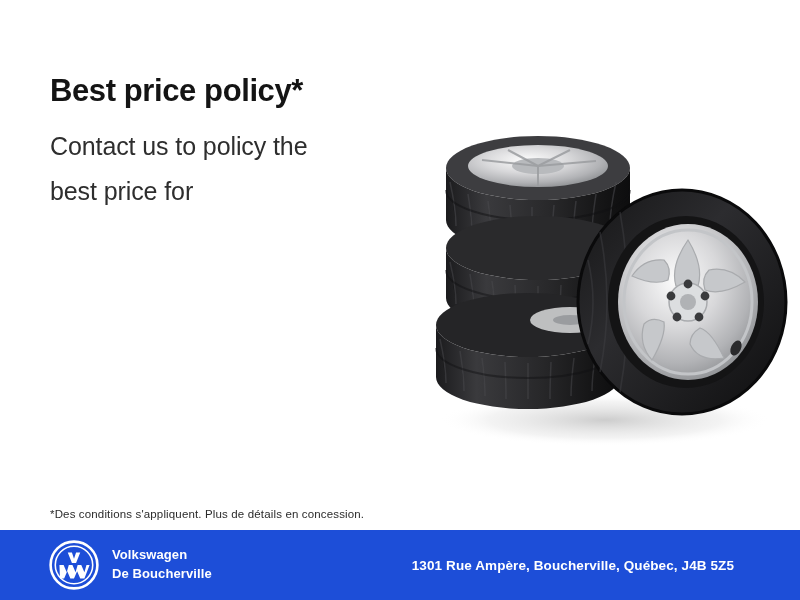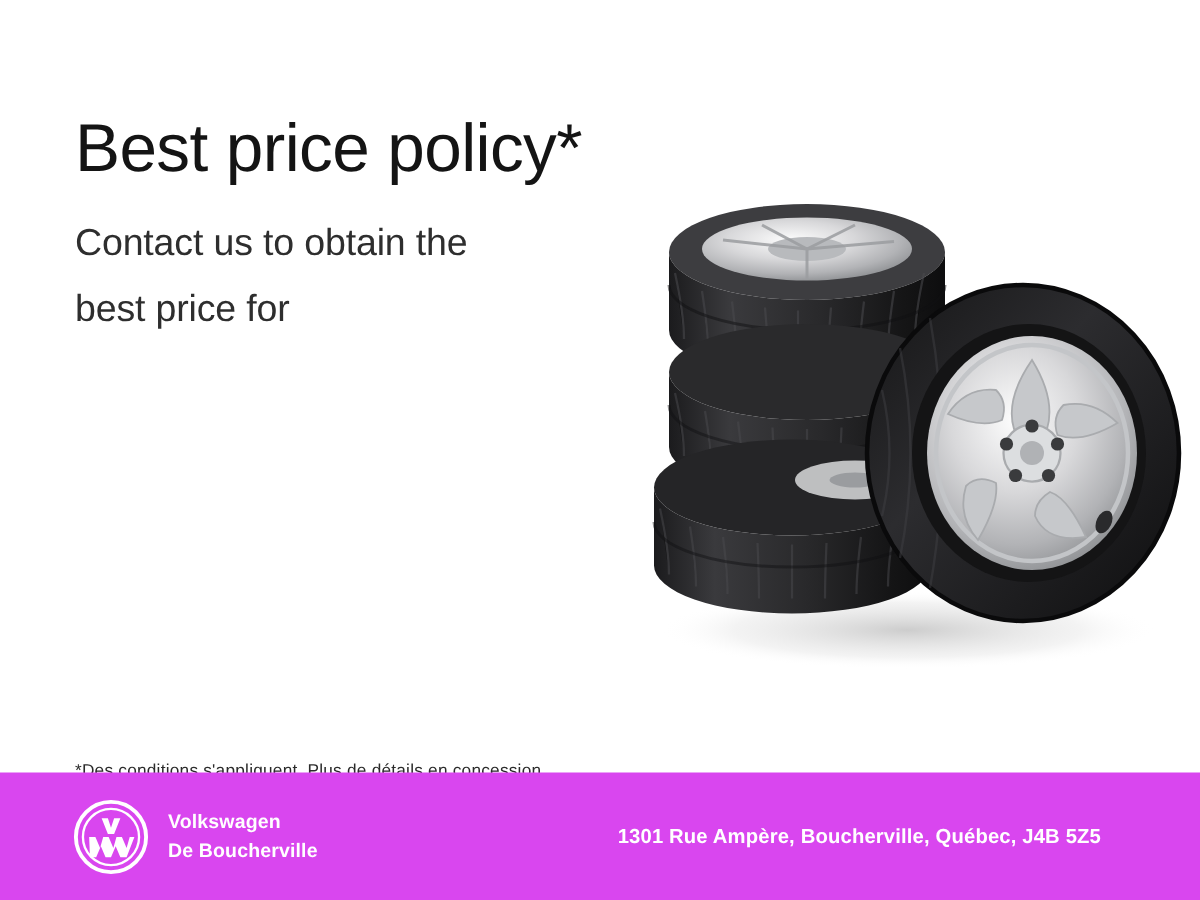--- a/index.html
+++ b/index.html
@@ -23,22 +23,22 @@
 
   
   .copy {
     position: absolute;
     left: 50px;
     top: 74px;
     width: 380px;
     z-index: 5;
   }
   .headline {
-    font-size: 45px;
-    font-weight: normal;
+    font-size: 31px;
+    font-weight: bold;
     color: #141414;
     letter-spacing: -0.4px;
     line-height: 1.1;
     margin: 0 0 16px 0;
     white-space: nowrap;
   }
   .subline {
     font-size: 25px;
     font-weight: 300;
     color: #2e2e2e;
@@ -76,22 +76,22 @@
     width: 100%;
     height: 100%;
   }
 
   
   .footer {
     position: absolute;
     left: 0;
     bottom: 0;
     width: 800px;
-    height: 85px;
-    background: #d946ef;
+    height: 70px;
+    background: #1d4ed8;
     display: flex;
     align-items: center;
     z-index: 10;
   }
   .brand {
     display: flex;
     align-items: center;
     margin-left: 48px;
   }
   .vw-logo {
@@ -122,21 +122,21 @@
   }
 </style>
 </head>
 <body>
 
 <div class="banner">
 
   <div class="copy">
     <h1 class="headline">Best price policy*</h1>
     <p class="subline">
-      <span>Contact us to obtain the</span>
+      <span>Contact us to policy the</span>
       <span>best price for</span>
     </p>
   </div>
 
   <div class="disclaimer">*Des conditions s'appliquent. Plus de détails en concession.</div>
 
   <div class="tires">
     <svg viewBox="0 0 380 330" xmlns="http://www.w3.org/2000/svg" aria-hidden="true">
       <defs>
         <radialGradient id="rimGrad" cx="42%" cy="36%" r="68%">

